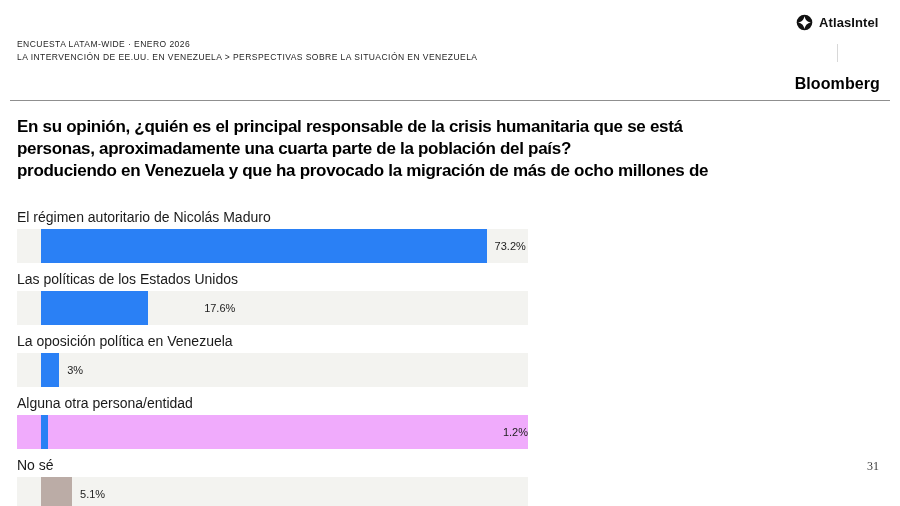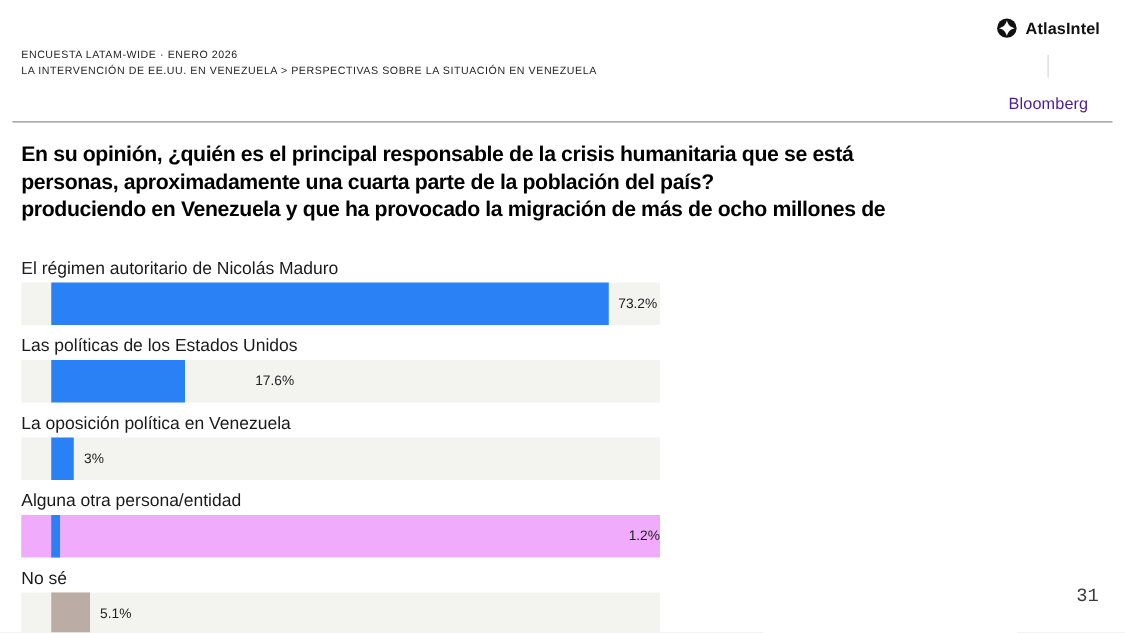--- a/index.html
+++ b/index.html
@@ -15,21 +15,21 @@
   
   .hdr {
     display:flex; justify-content:space-between; align-items:center;
     padding:9px 20px 0 17px;
   }
   .hdr-left { font-size:8.5px; line-height:13px; letter-spacing:0.45px; color:#1f1f1f; text-transform:uppercase; }
   .hdr-right { display:flex; align-items:center; gap:13px; padding-top:5px;flex-direction:column; }
   .brand-atlas { display:flex; align-items:center; gap:6px; font-size:13px; font-weight:700; color:#111; letter-spacing:0.1px; }
   .atlas-mark { width:17px; height:17px; display:block; }
   .vdiv { width:1px; height:18px; background:#d8d8d8; }
-  .brand-bloomberg { font-size:13px; font-weight:400; color:#4c1d95; letter-spacing:0.1px; }
+  .brand-bloomberg { font-size:16px; font-weight:700; color:#000000; letter-spacing:0.1px; }
   .hrule { height:1px; background:#8f8f8f; margin:7px 10px 0 10px; }
   
   .qtitle {
     margin:15px 17px 0 17px;
     font-size:17px; font-weight:700; line-height:22px;
     letter-spacing:-0.3px; color:#000;
   }
   
   .chart { margin:29px 0 0 17px; width:511px; }
   .crow { margin-bottom:10px; }
@@ -38,23 +38,23 @@
   .track { height:34px; display:flex; align-items:center;padding-left:24px; }
   .bar { height:100%; flex:none; }
   .val { margin-left:8px; font-size:11px; color:#222; white-space:nowrap; }
   
   .axis { position:relative; margin-left:17px; width:511px; height:24px; }
   .tickwrap { position:absolute; top:2px; }
   .tickline { position:absolute; left:0; top:0; width:1px; height:5px; background:#cfcfcf; transform:translateX(-50%); }
   .ticklabel { position:absolute; top:7px; left:0; transform:translateX(-50%); font-size:9px; color:#c3c3c3; letter-spacing:0.2px; }
   
   .pageno {
-    position:absolute; right:21px; bottom:20px;
-    font-family:Liberation Mono, monospace;
-    font-size:15px; color:#3a3a3a;
+    position:absolute; right:21px; bottom:32px;
+    font-family:Liberation Serif, serif;
+    font-size:12px; color:#3a3a3a;
   }
 </style>
 </head>
 <body>
 
 <div class="page">
 
   <div class="hdr">
     <div class="hdr-left">
       <div>ENCUESTA LATAM-WIDE · ENERO 2026</div>

